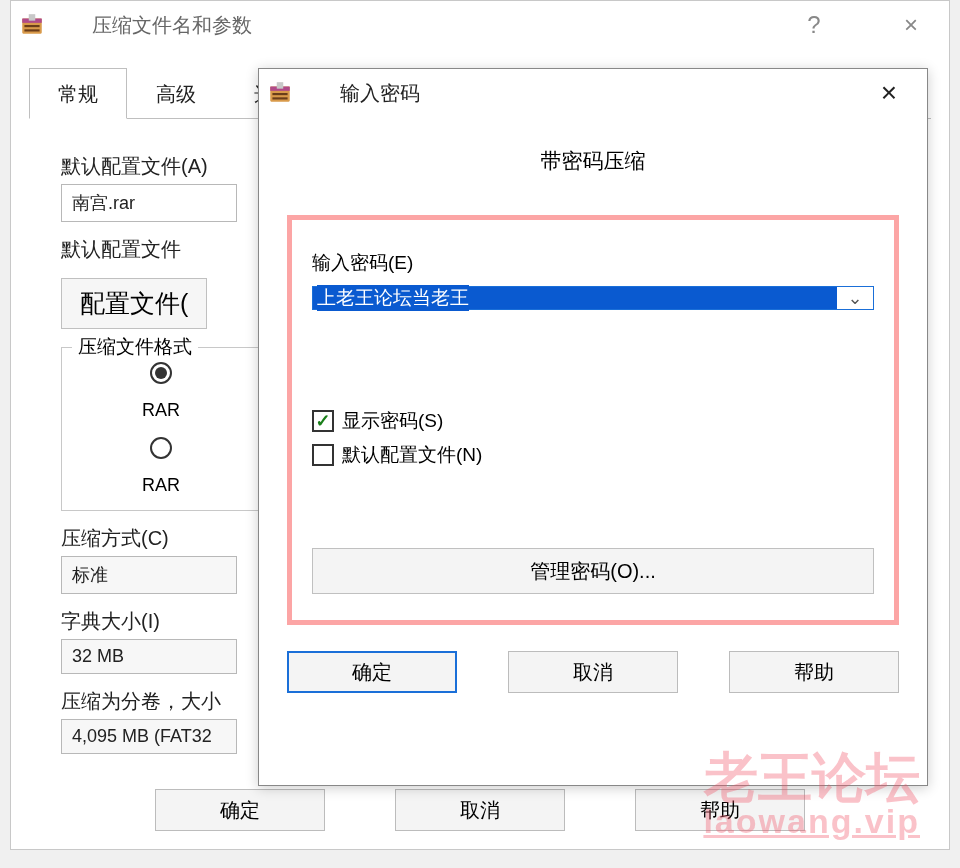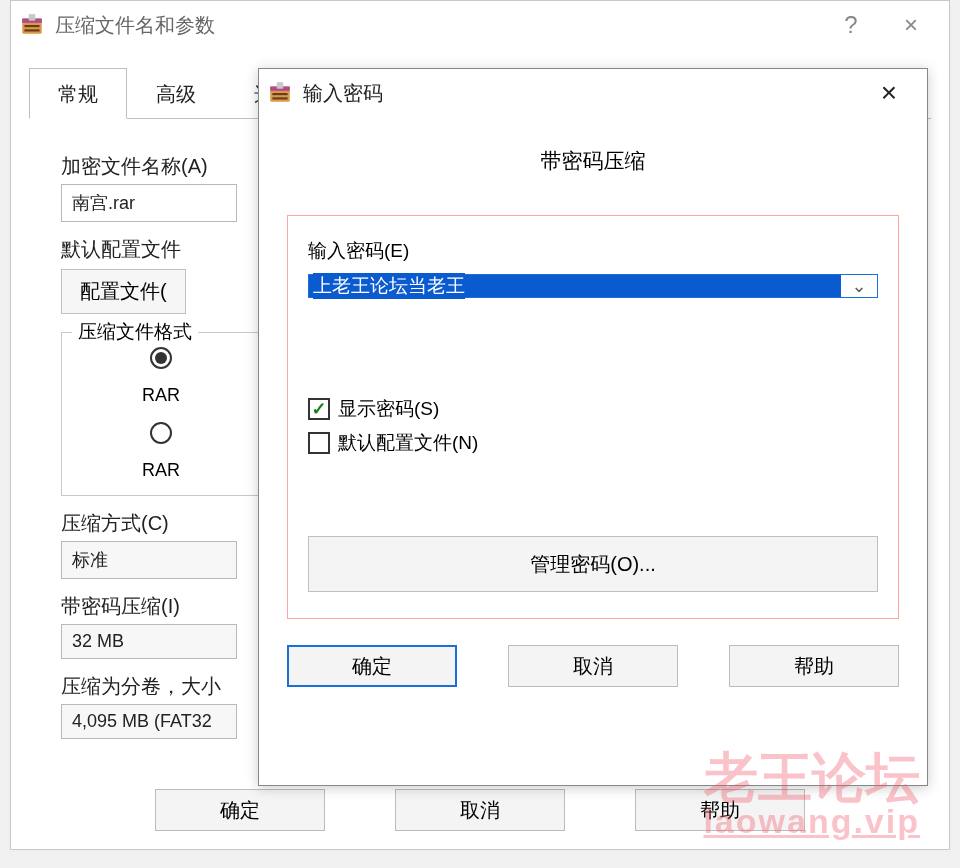--- a/index.html
+++ b/index.html
@@ -17,20 +17,21 @@
     position: absolute;
     background: #ffffff;
     border: 1px solid #c8c8c8;
   }
   .titlebar {
     height: 48px;
     display: flex;
     align-items: center;
     padding: 0 8px;
     background: #ffffff;
+    gap: 37px;
   }
   .titlebar-icon {
     width: 26px; height: 26px;
     margin-right: 10px;
     display: inline-block;
   }
   .titlebar-title { flex: 1; color: #666; font-size: 20px; }
   .titlebar-btn {
     width: 60px; text-align: center;
     color: #888; font-size: 24px;
@@ -72,22 +73,22 @@
     font-size: 18px;
     color: #222;
     margin-top: 4px;
   }
   .dropdown { background: #f7f7f7; }
   .btn-flat {
     display: inline-block;
     border: 1px solid #c0c0c0;
     background: #f6f6f6;
     padding: 8px 18px;
-    font-size: 20px;
-    margin-top: 6px;
+    font-size: 25px;
+    margin-top: 15px;
   }
   .group-box {
     border: 1px solid #c8c8c8;
     margin-top: 18px;
     padding: 14px 12px 14px 12px;
     position: relative;
     width: 200px;
   }
   .group-title {
     position: absolute; top: -14px; left: 10px;
@@ -118,22 +119,22 @@
   
   #win-modal {
     left: 258px; top: 68px; width: 670px; height: 718px;
     border: 1px solid #888;
     box-shadow: 0 2px 12px rgba(0,0,0,0.2);
   }
   #win-modal .titlebar-title { color: #222; }
   .modal-body { padding: 20px 28px 0 28px; }
   .modal-heading { text-align: center; font-size: 21px; margin: 10px 0 40px 0; }
   .modal-group {
-    border: 1px solid #fca5a5;
-    padding: 22px 20px 26px 20px;
+    border: 5px solid #fca5a5;
+    padding: 30px 20px 26px 20px;
     position: relative;
   }
   .pw-label { font-size: 19px; margin-bottom: 10px; }
   .pw-combo {
     display: flex; align-items: center;
     border: 1px solid #1a6fd8;
     height: 24px;
   }
   .pw-value {
     flex: 1; background: #0a5ad0; color: #fff;
@@ -150,21 +151,21 @@
   .checkbox-row { display: flex; align-items: center; gap: 8px; margin-top: 8px; font-size: 19px; }
   .checkbox {
     width: 22px; height: 22px; border: 2px solid #333;
     display: inline-flex; align-items: center; justify-content: center;
     font-size: 18px;
   }
   .checkbox.checked::after { content: "✓"; color: #1a7f1a; font-weight: bold; }
   .manage-btn {
     margin-top: 80px;
     border: 1px solid #c0c0c0; background: #f4f4f4;
-    height: 56px; display: flex; align-items: center; justify-content: center;
+    height: 46px; display: flex; align-items: center; justify-content: center;
     font-size: 20px;
   }
   .modal-buttons {
     display: flex; justify-content: space-between;
     padding: 26px 28px 0 28px; gap: 30px;
   }
 
   
   .watermark {
     position: absolute;
@@ -198,40 +199,40 @@
     <span class="titlebar-btn">×</span>
   </div>
 
   <div class="tabstrip">
     <div class="tab active">常规</div>
     <div class="tab">高级</div>
     <div class="tab">选</div>
   </div>
 
   <div class="main-content">
-    <div class="field-label">加密文件名称(A)</div>
+    <div class="field-label">默认配置文件(A)</div>
     <div class="text-input">南宫.rar</div>
 
     <div class="field-label">默认配置文件</div>
     <div class="btn-flat">配置文件(</div>
 
     <div class="group-box">
       <div class="group-title">压缩文件格式</div>
       <div class="radio-row">
         <span class="radio checked"></span>
         <span>RAR</span>
         <span class="radio"></span>
         <span>RAR</span>
       </div>
     </div>
 
     <div class="field-label">压缩方式(C)</div>
     <div class="dropdown">标准</div>
 
-    <div class="field-label">带密码压缩(I)</div>
+    <div class="field-label">字典大小(I)</div>
     <div class="dropdown">32 MB</div>
 
     <div class="field-label">压缩为分卷，大小</div>
     <div class="dropdown">4,095 MB  (FAT32</div>
   </div>
 
   <div class="bottom-buttons">
     <div class="btn">确定</div>
     <div class="btn">取消</div>
     <div class="btn">帮助</div>

